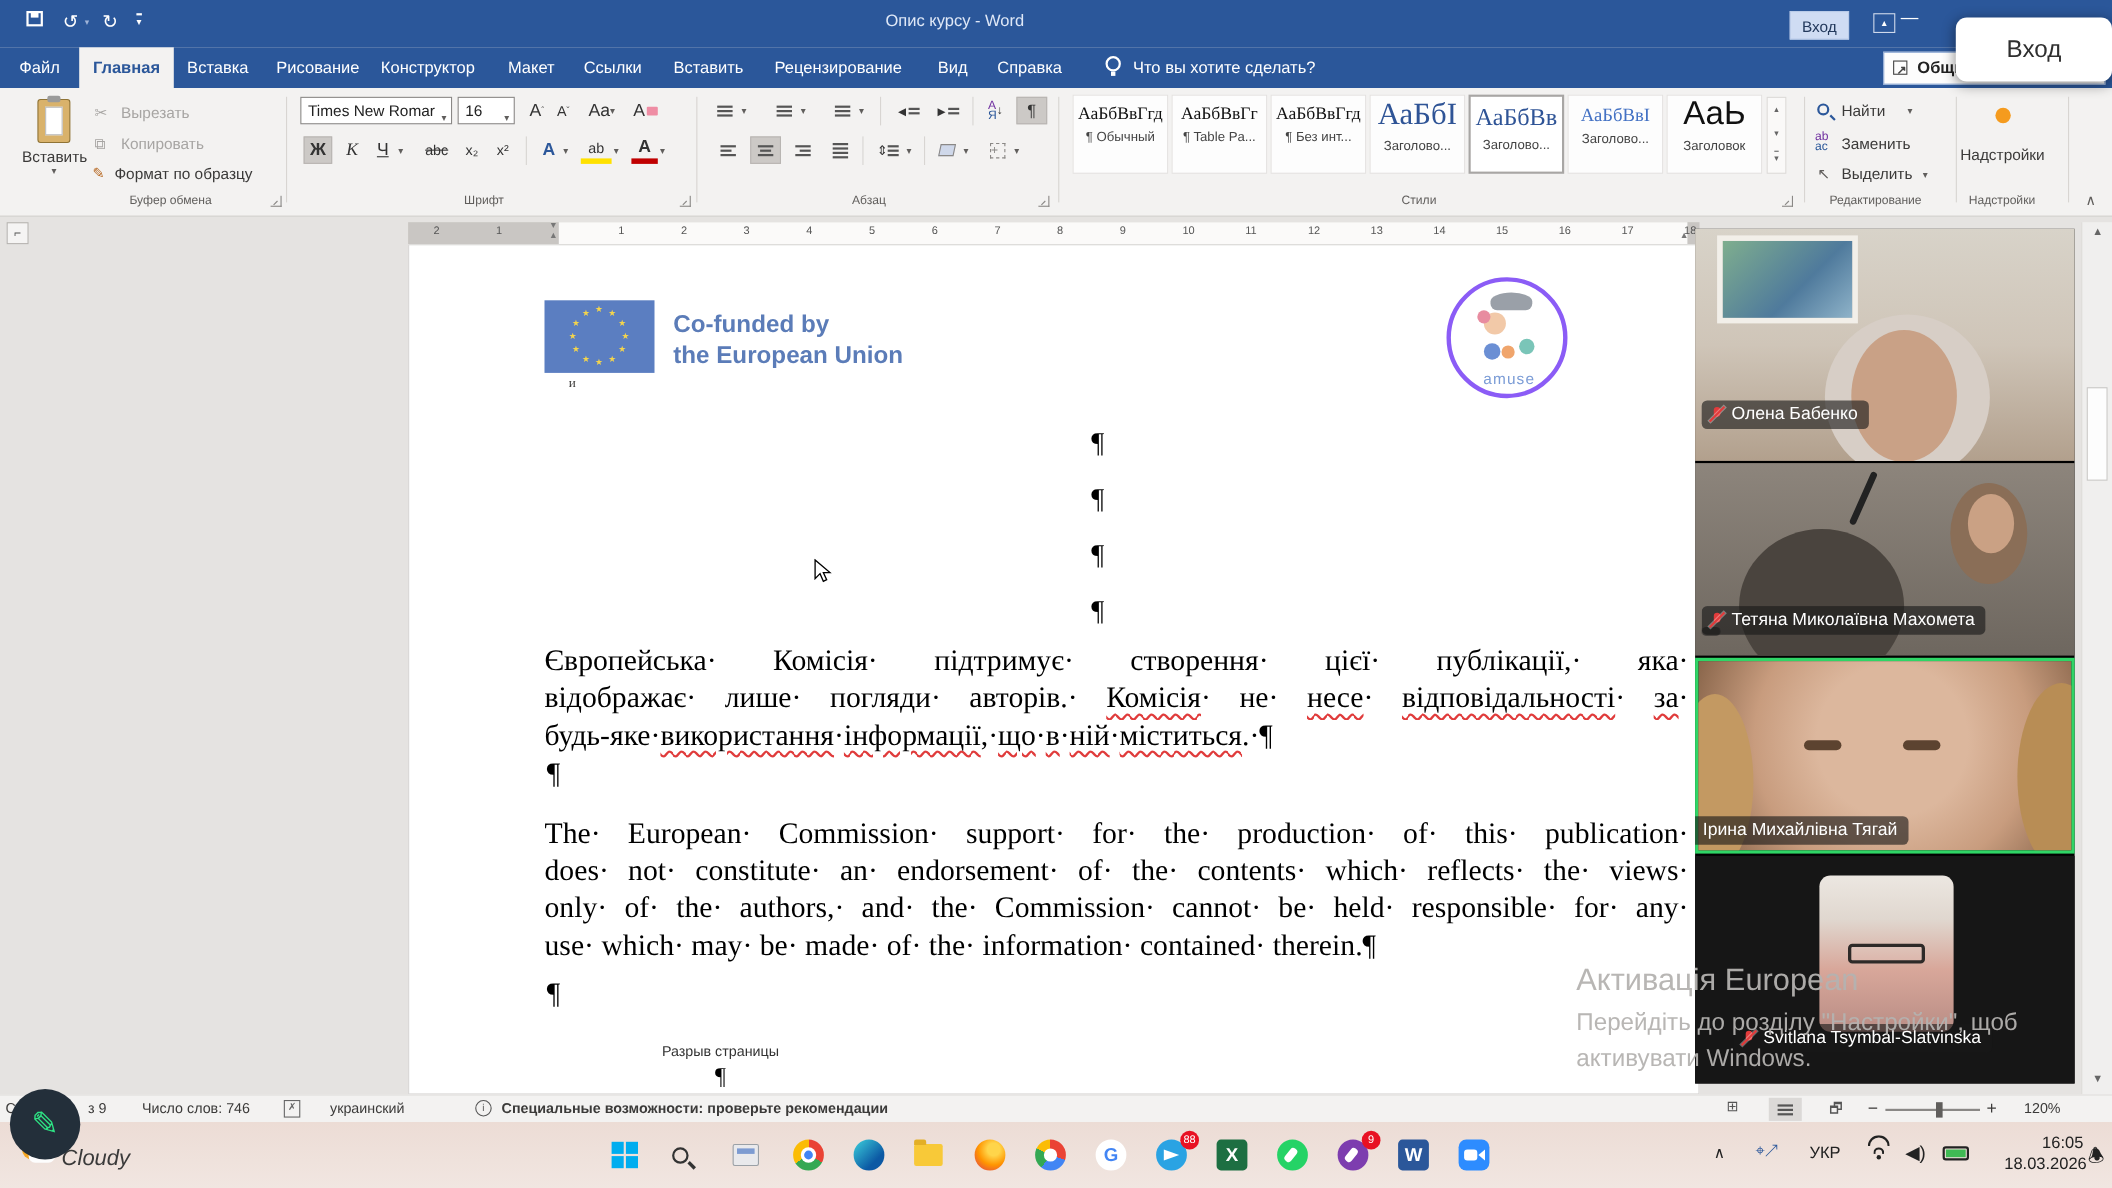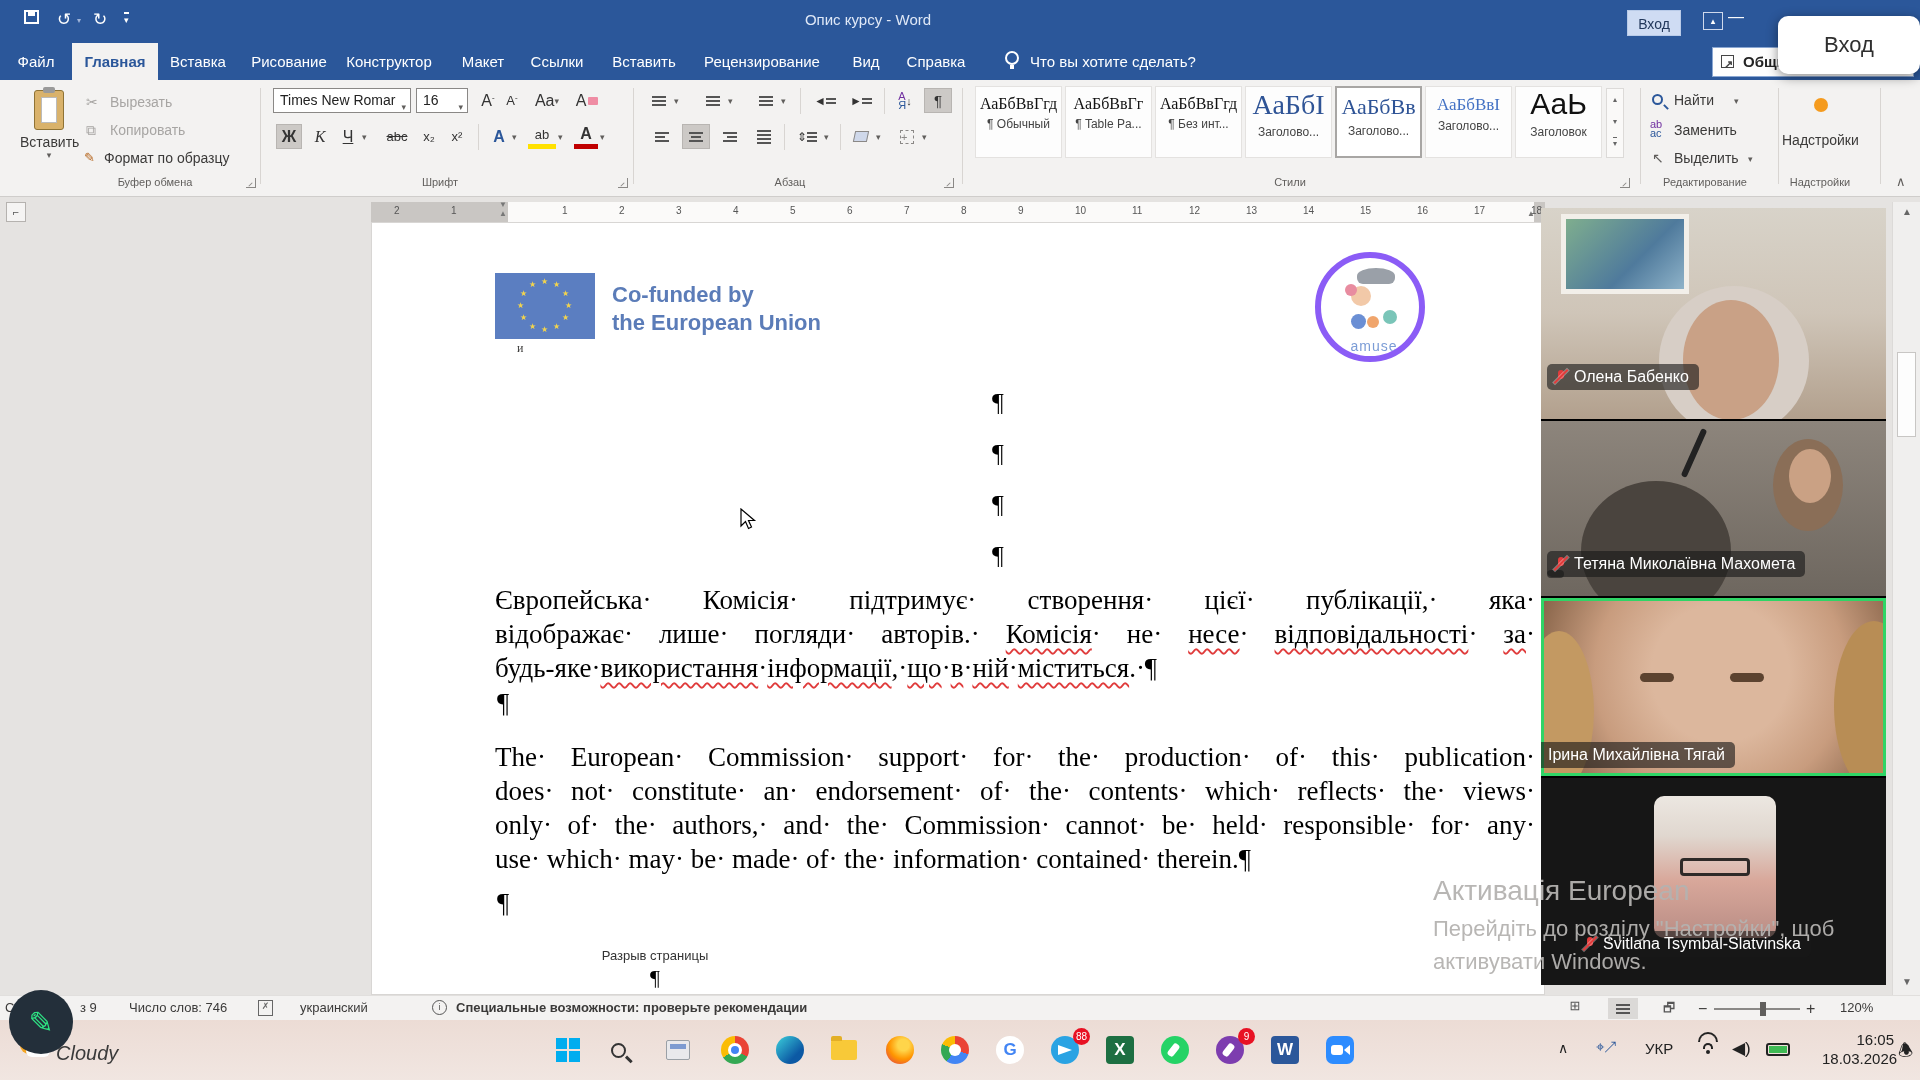--- a/index.html
+++ b/index.html
@@ -379,21 +379,21 @@
     <b style="left:22px; top:28px;">★</b>
     <b style="left:25px; top:16px;">★</b>
     <b style="left:34px; top:7px;">★</b>
 </div>
 <span class="a" style="left:517px; top:341px; font-size:12px; font-family:'Liberation Serif',serif;">и</span>
 <div class="a eu-text">
   <div>Co-funded by</div>
   <div>the European Union</div>
 </div>
 
-<div class="a" style="left:1315px; top:252px; width:110px; height:110px; border-radius:50%; background:#fff; border:6px solid #8b5cf6; overflow:hidden;">
+<div class="a" style="left:1315px; top:252px; width:110px; height:110px; border-radius:50%; background:#fff; border:4px solid #8b5cf6; overflow:hidden;">
   <span style="position:absolute; left:36px; top:10px; width:38px; height:16px; background:#9aa0a8; border-radius:50% 50% 6px 6px;"></span>
   <span class="blob" style="left:30px; top:28px; width:20px; height:20px; background:#f2c9a8;"></span>
   <span class="blob" style="left:24px; top:26px; width:12px; height:12px; background:#e88ca0;"></span>
   <span class="blob" style="left:62px; top:52px; width:14px; height:14px; background:#7ac5b8;"></span>
   <span class="blob" style="left:46px; top:58px; width:12px; height:12px; background:#f0a56c;"></span>
   <span class="blob" style="left:30px; top:56px; width:15px; height:15px; background:#6b8fd4;"></span>
   <div style="position:absolute; left:0; top:80px; width:106px; text-align:center; color:#7b9cd6; font-size:14px; letter-spacing:1px;">amuse</div>
 </div>
 
 <span class="pilc a" style="left:992px; top:388px;">¶</span>

